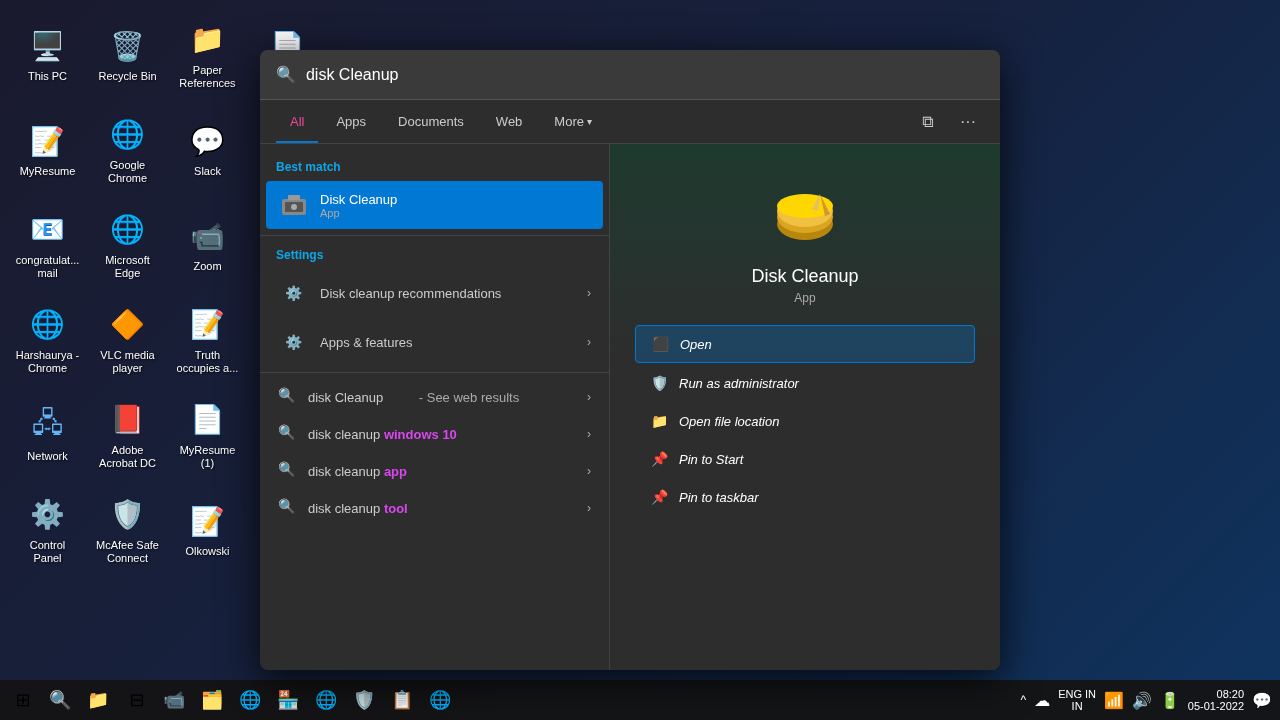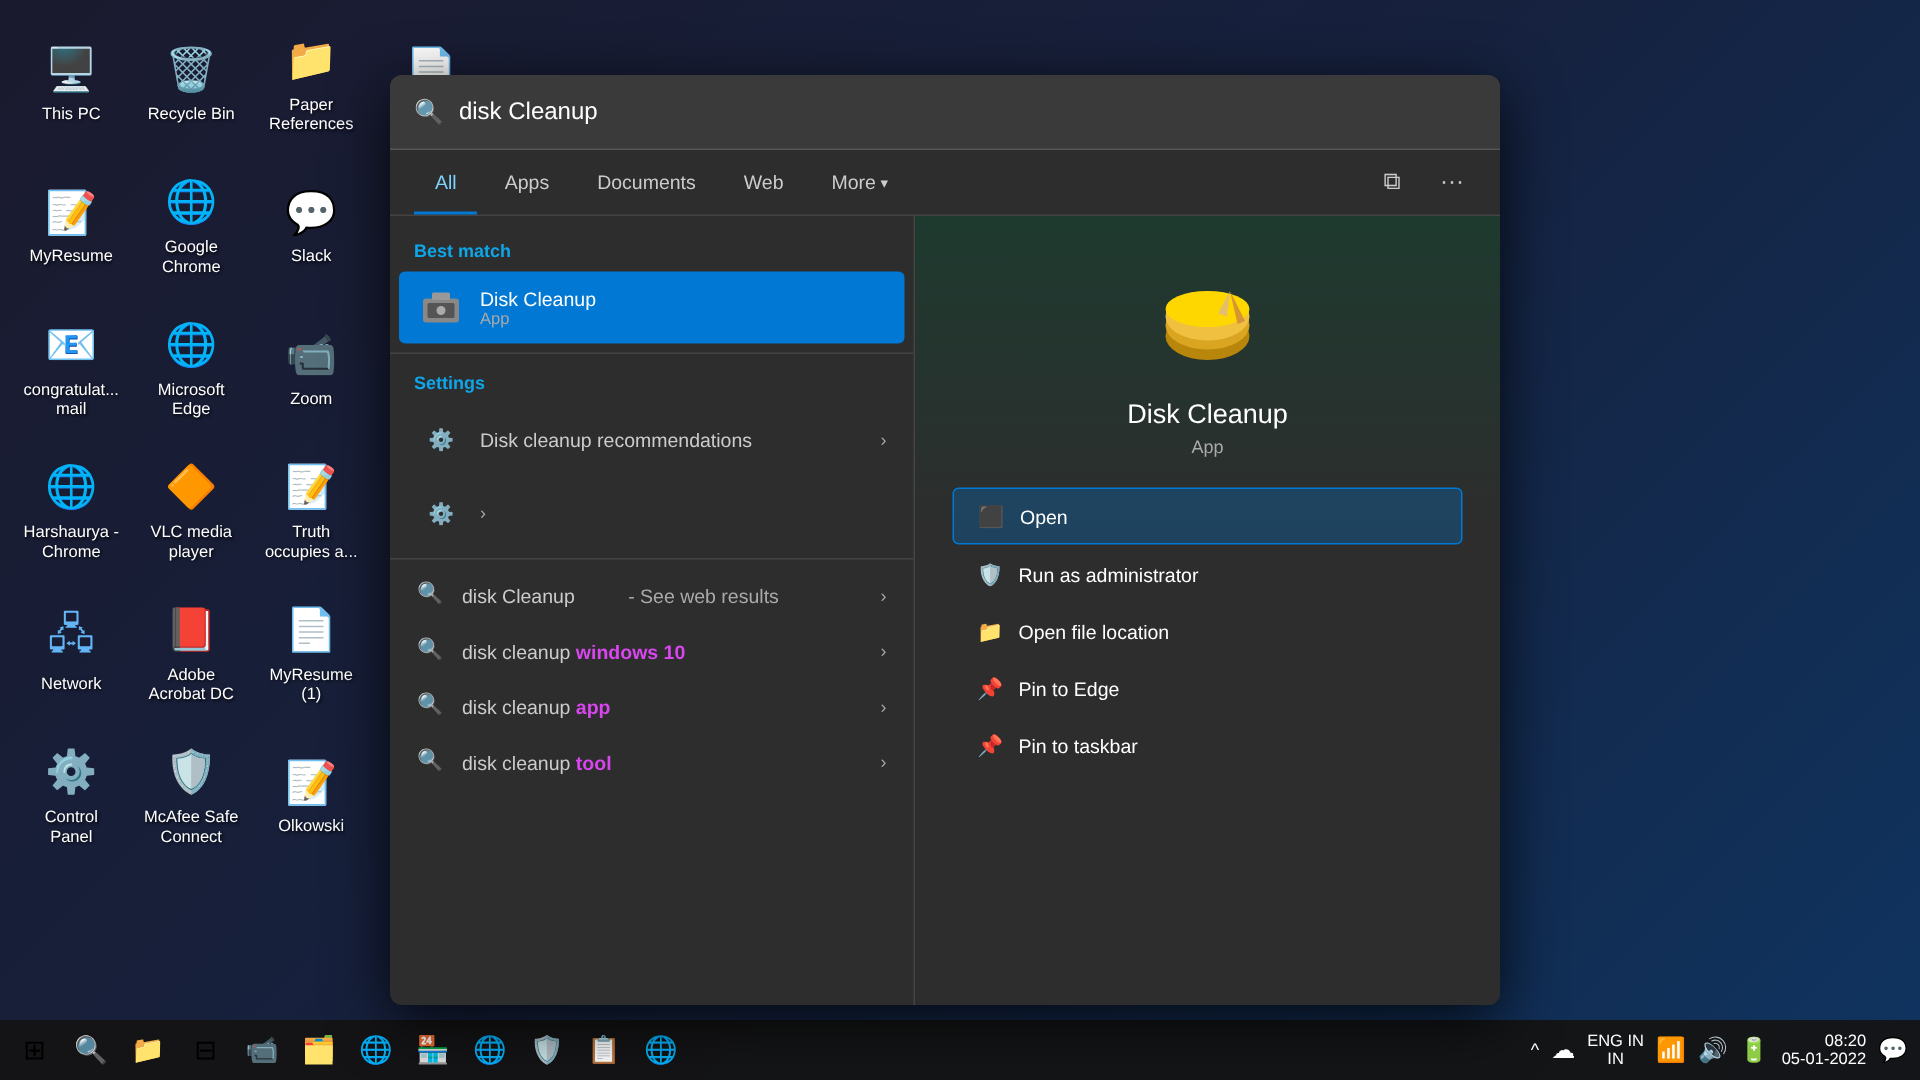--- a/index.html
+++ b/index.html
@@ -167,21 +167,21 @@
 
     .tab {
       padding: 6px 14px;
       color: #ccc;
       font-size: 13px;
       cursor: pointer;
       border-radius: 4px;
       position: relative;
     }
     .tab.active {
-      color: #7dd3fc;
+      color: #ec4899;
     }
     .tab.active::after {
       content: '';
       position: absolute;
       bottom: -8px;
       left: 0;
       right: 0;
       height: 2px;
       background: #0078d4;
     }
@@ -334,21 +334,21 @@
       cursor: pointer;
       border-radius: 4px;
       margin-bottom: 2px;
     }
     .action-button.primary {
       background: rgba(0,120,212,0.3);
       border: 1px solid #0078d4;
     }
 
     .action-icon { color: #ccc; font-size: 14px; width: 18px; text-align: center; }
-    .action-label { color: #fff; font-size: 13px; }
+    .action-label { color: #fff; font-size: 13px; font-style: italic; }
 
     
     .ic-monitor { color: #4fc3f7; }
     .ic-pdf { color: #e53935; }
     .ic-word { color: #2196f3; }
     .ic-vlc { color: #ff6600; }
     .ic-edge { color: #0078d4; }
     .ic-network { color: #64b5f6; }
     .ic-acrobat { color: #e53935; }
     .ic-resume { color: #e53935; }
@@ -497,20 +497,21 @@
         <div class="section-header">Settings</div>
 
         <div class="search-web-item">
           <div class="result-icon" style="font-size:14px;">⚙️</div>
           <div class="web-text">Disk cleanup recommendations</div>
           <div class="result-arrow">›</div>
         </div>
 
         <div class="search-web-item">
           <div class="result-icon" style="font-size:14px;">⚙️</div>
+          <div class="web-text">Apps &amp; features</div>
           <div class="result-arrow">›</div>
         </div>
 
         <div class="divider"></div>
 
 
         <div class="search-web-item">
           <div class="web-icon">🔍</div>
           <div class="web-text">
             <span>disk Cleanup</span><span style="color:#aaa;margin-left:32px;"> - See web results</span>
@@ -566,21 +567,21 @@
           <span class="action-label">Run as administrator</span>
         </div>
 
         <div class="action-button">
           <span class="action-icon">📁</span>
           <span class="action-label">Open file location</span>
         </div>
 
         <div class="action-button">
           <span class="action-icon">📌</span>
-          <span class="action-label">Pin to Edge</span>
+          <span class="action-label">Pin to Start</span>
         </div>
 
         <div class="action-button">
           <span class="action-icon">📌</span>
           <span class="action-label">Pin to taskbar</span>
         </div>
 
       </div>
     </div>
   </div>

